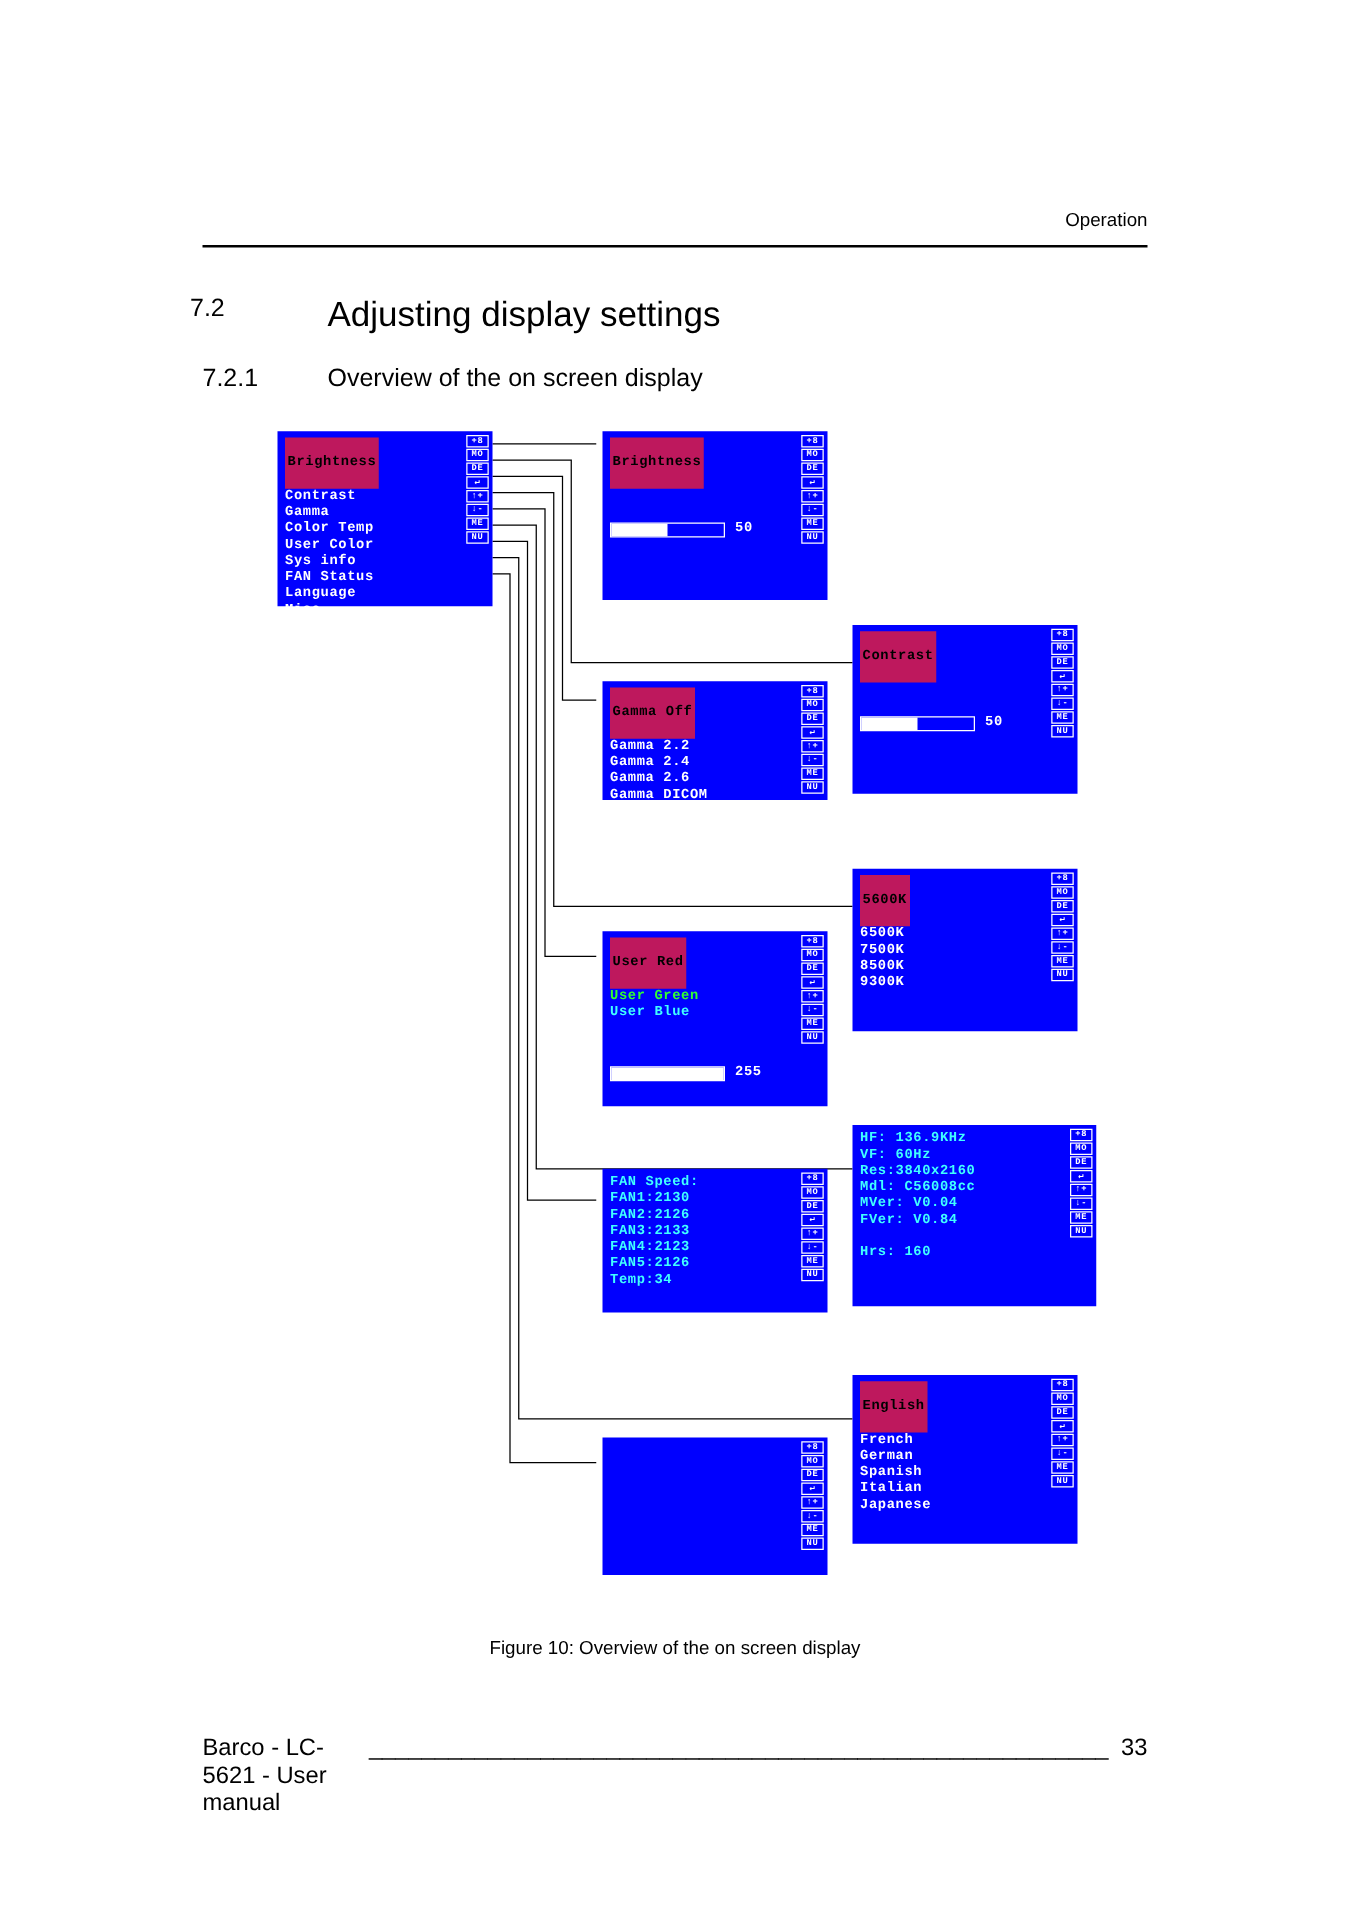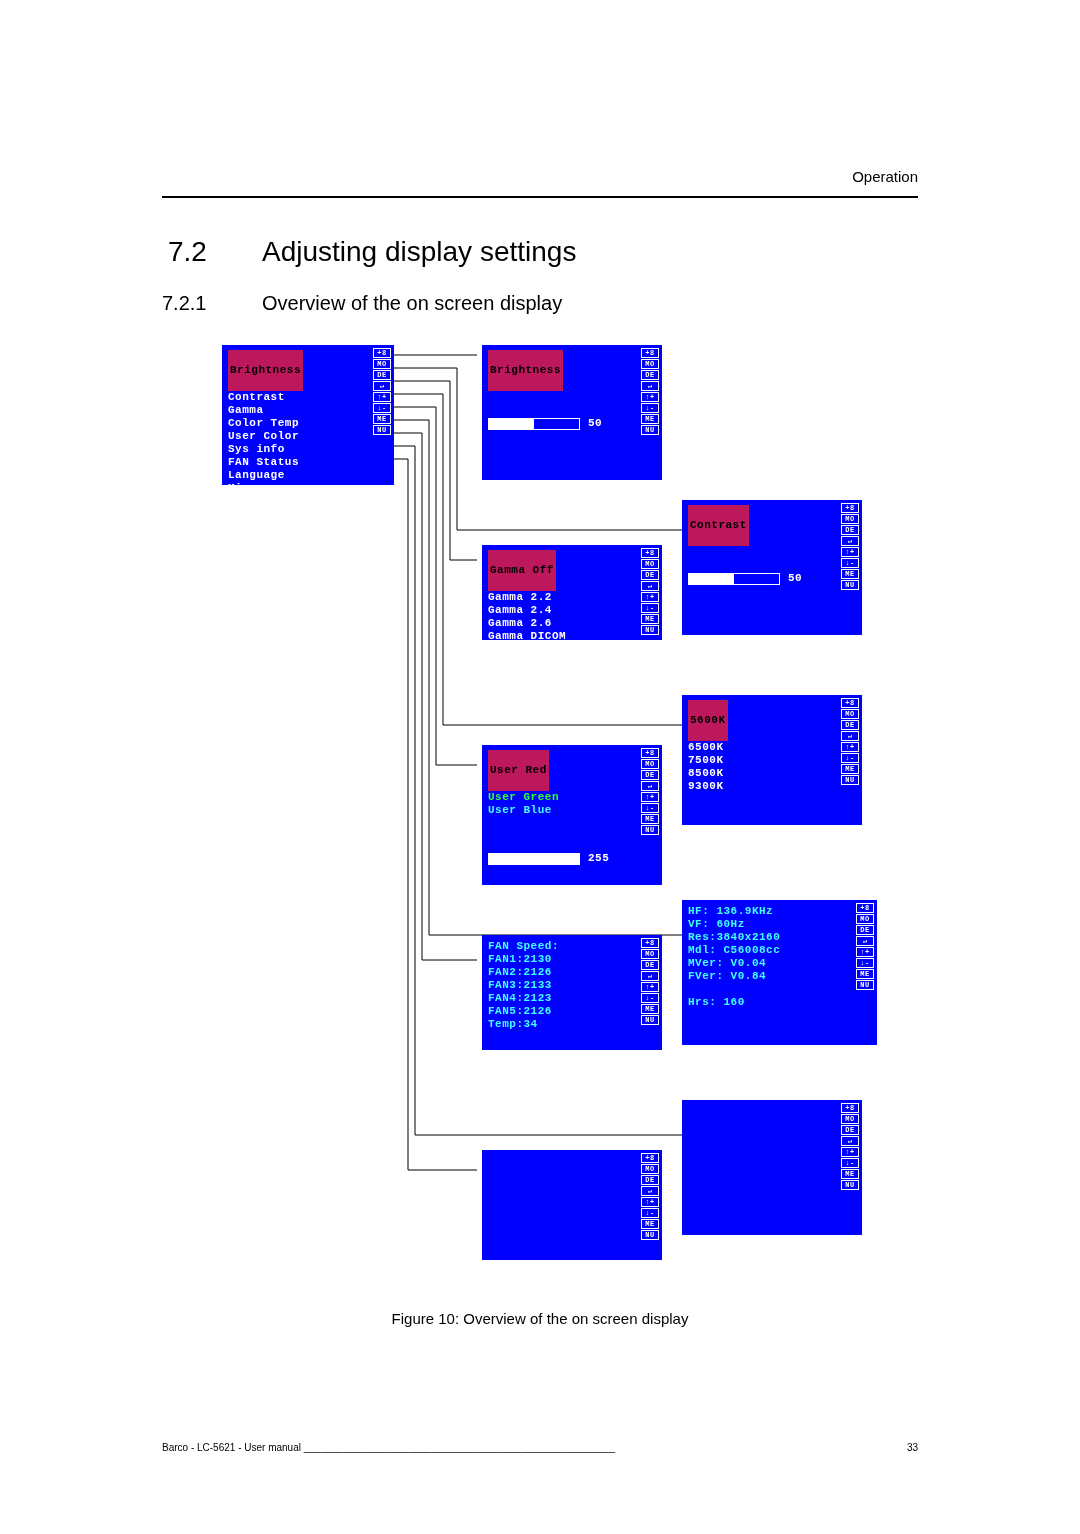--- a/index.html
+++ b/index.html
@@ -1,37 +1,37 @@
 <!DOCTYPE html>
 <html><head>
 <meta charset="utf-8">
 <style>
   @page { margin:0; }
   html,body{margin:0;padding:0;background:#fff;font-family:Verdana,Arial,sans-serif;color:#000;}
   .page{width:1016px;height:1534px;position:relative;margin:0 auto;background:#fff;}
   .hdr{position:absolute;right:130px;top:168px;font-size:15px;}
   .hr{position:absolute;left:130px;right:130px;top:196px;border-top:2px solid #000;}
-  .sec-num{position:absolute;left:136px;top:236px;font-size:28px;}
+  .sec-num{position:absolute;left:120px;top:236px;font-size:20px;}
   .sec-title{position:absolute;left:230px;top:236px;font-size:28px;}
   .sub-num{position:absolute;left:130px;top:292px;font-size:20px;}
   .sub-title{position:absolute;left:230px;top:292px;font-size:20px;}
   .figure-area{position:absolute;left:190px;top:345px;width:720px;height:935px;}
   .figure-area svg{position:absolute;left:0;top:0;}
   .osd{position:absolute;background:#0000ff;color:#fff;font-family:"Courier New",monospace;font-size:11px;line-height:13px;letter-spacing:0.5px;font-weight:bold;}
   .osd .sel{background:#be185d;color:#000;padding:14px 2px;display:inline-block;}
   .osd .green{color:#30ff30;}
   .osd .cyan{color:#40ffff;}
   .osd .content{padding:5px 6px 8px 6px;}
   .side-icons{position:absolute;right:3px;top:3px;width:18px;}
   .side-icons div{border:1px solid #fff;font-size:7px;line-height:8px;text-align:center;margin-bottom:1px;color:#fff;background:#0000ff;padding:0;}
   .slider{display:flex;align-items:center;margin-top:26px;}
   .slider-track{width:90px;height:10px;border:1px solid #fff;position:relative;margin-right:8px;}
   .slider-fill{position:absolute;left:0;top:0;bottom:0;background:#fff;}
   .fig-caption{position:absolute;left:0;right:0;top:1310px;text-align:center;font-size:15px;}
-  .footer{position:absolute;left:130px;right:130px;bottom:80px;font-size:10px;display:flex;}
+  .footer{position:absolute;left:130px;right:130px;bottom:80px;font-size:19px;display:flex;}
   .footer .line{flex:1;border-bottom:1px solid transparent;letter-spacing:0;}
   .footer .pnum{margin-left:10px;}
 </style>
 </head>
 <body>
 
 <div class="page">
 
   <div class="hdr">Operation</div>
   <div class="hr"></div>
@@ -242,20 +242,28 @@
       <div class="side-icons">
           <div>+8</div>
           <div>MO</div>
           <div>DE</div>
           <div>↵</div>
           <div>↑+</div>
           <div>↓-</div>
           <div>ME</div>
           <div>NU</div>
         </div>
+      <div class="content">
+          <div><span class="sel">English</span></div>
+          <div>French</div>
+          <div>German</div>
+          <div>Spanish</div>
+          <div>Italian</div>
+          <div>Japanese</div>
+        </div>
     </div>
 
     <div class="osd" style="left:260px;top:805px;width:180px;height:110px;">
       <div class="side-icons">
           <div>+8</div>
           <div>MO</div>
           <div>DE</div>
           <div>↵</div>
           <div>↑+</div>
           <div>↓-</div>

